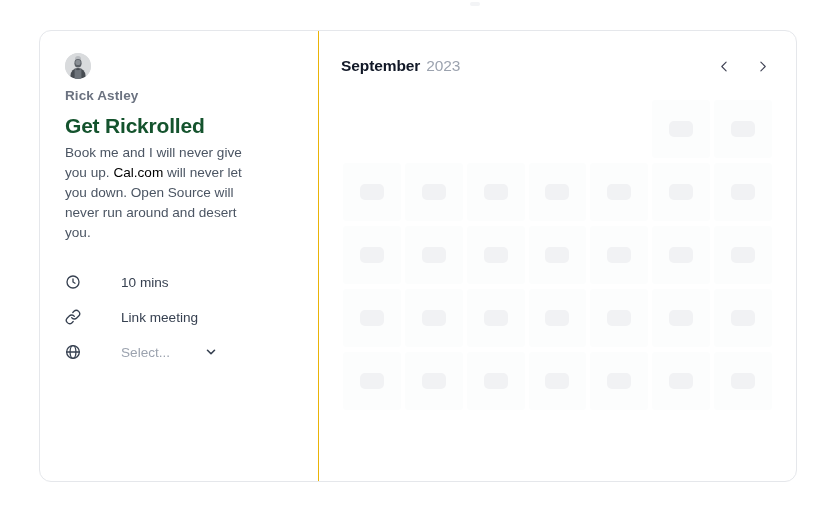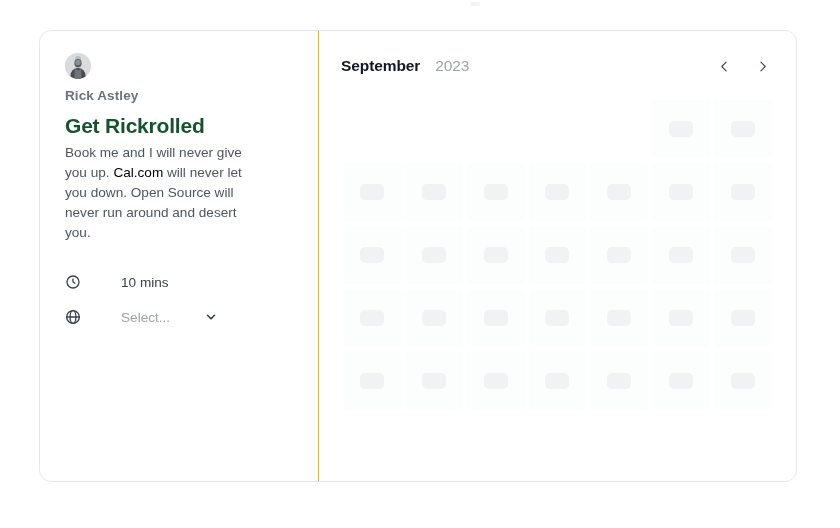--- a/index.html
+++ b/index.html
@@ -153,21 +153,21 @@
     line-height: 1;
     letter-spacing: -0.1px;
   }
   .cal-month .m-name {
     font-weight: bold;
     color: #111827;
   }
   .cal-month .m-year {
     font-weight: normal;
     color: #9ca3af;
-    margin-left: 15px;
+    margin-left: 6px;
     text-align: center;
   }
   .cal-nav {
     display: flex;
     align-items: center;
     gap: 14px;
   }
   .nav-btn {
     width: 24px;
     height: 24px;
@@ -270,20 +270,29 @@
         <div class="meta-row">
           <span class="meta-icon">
             <svg width="16" height="16" viewBox="0 0 24 24" fill="none" stroke="currentColor" stroke-width="2" stroke-linecap="round" stroke-linejoin="round" aria-hidden="true">
               <circle cx="12" cy="12" r="9"></circle>
               <polyline points="12 7.5 12 12 15 13.8"></polyline>
             </svg>
           </span>
           <span class="meta-text">10 mins</span>
         </div>
 
+        <div class="meta-row">
+          <span class="meta-icon">
+            <svg width="16" height="16" viewBox="0 0 24 24" fill="none" stroke="currentColor" stroke-width="2" stroke-linecap="round" stroke-linejoin="round" aria-hidden="true">
+              <path d="M10 13a5 5 0 0 0 7.54.54l3-3a5 5 0 0 0-7.07-7.07l-1.72 1.71"></path>
+              <path d="M14 11a5 5 0 0 0-7.54-.54l-3 3a5 5 0 0 0 7.07 7.07l1.71-1.71"></path>
+            </svg>
+          </span>
+          <span class="meta-text">Link meeting</span>
+        </div>
 
         <div class="meta-row">
           <span class="meta-icon">
             <svg width="16" height="16" viewBox="0 0 24 24" fill="none" stroke="currentColor" stroke-width="2" stroke-linecap="round" stroke-linejoin="round" aria-hidden="true">
               <circle cx="12" cy="12" r="9.5"></circle>
               <line x1="2.5" y1="12" x2="21.5" y2="12"></line>
               <ellipse cx="12" cy="12" rx="4.4" ry="9.5"></ellipse>
             </svg>
           </span>
           <span class="meta-text muted">Select...</span>

